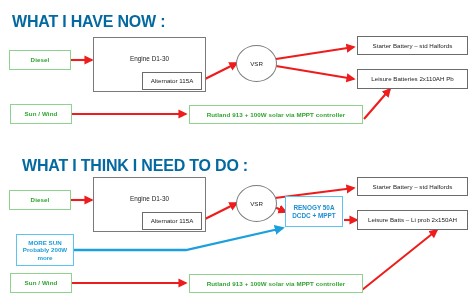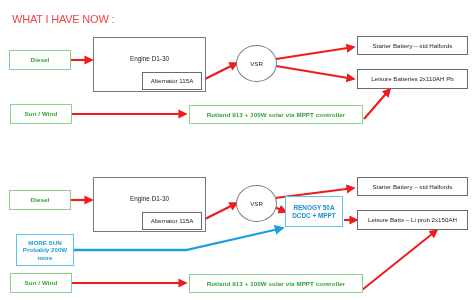--- a/index.html
+++ b/index.html
@@ -88,23 +88,23 @@
     background: #ffffff;
     display: flex;
     align-items: center;
     justify-content: center;
     font-size: 6.2px;
     color: #1c1c1c;
   }
   
   .heading {
     position: absolute;
-    font-size: 11px;
-    font-weight: normal;
-    color: #ef4444;
+    font-size: 16px;
+    font-weight: bold;
+    color: #0369a1;
     letter-spacing: -0.2px;
     white-space: nowrap;
   }
   .stack-line { display: block; }
 </style>
 </head>
 <body>
 
 <div class="canvas">
 
@@ -174,20 +174,21 @@
   </div>
 
   <div class="node box-green" style="left:10px; top:104px; width:62px; height:20px;">
     <span>Sun / Wind</span>
   </div>
 
   <div class="node box-green" style="left:189px; top:105px; width:174px; height:19px;">
     <span>Rutland 913 + 100W solar via MPPT controller</span>
   </div>
 
+  <div class="heading" style="left:22px; top:157px;">WHAT I THINK I NEED TO DO :</div>
 
   <div class="node box-green" style="left:9px; top:190px; width:62px; height:20px;">
     <span>Diesel</span>
   </div>
 
   <div class="node engine-box" style="left:93px; top:177px; width:113px; height:55px;">
     <div class="engine-label" style="top:17px;">Engine D1-30</div>
   </div>
 
   <div class="node box-grey" style="left:142px; top:212px; width:60px; height:18px;">

